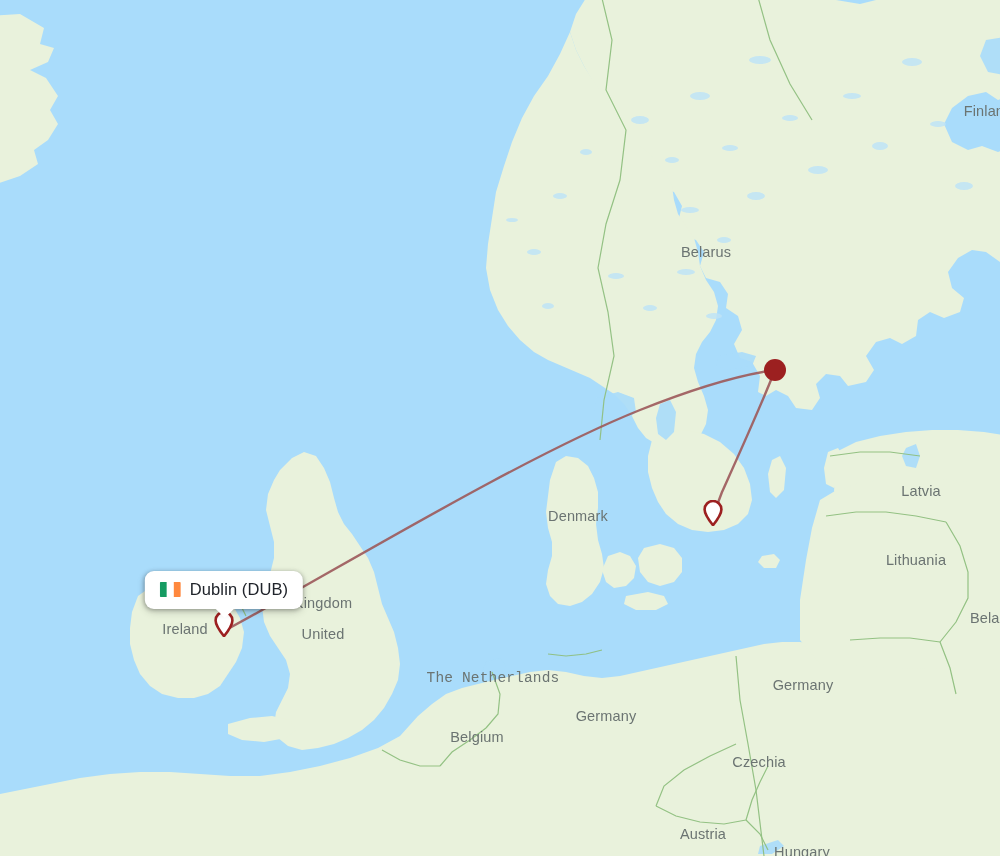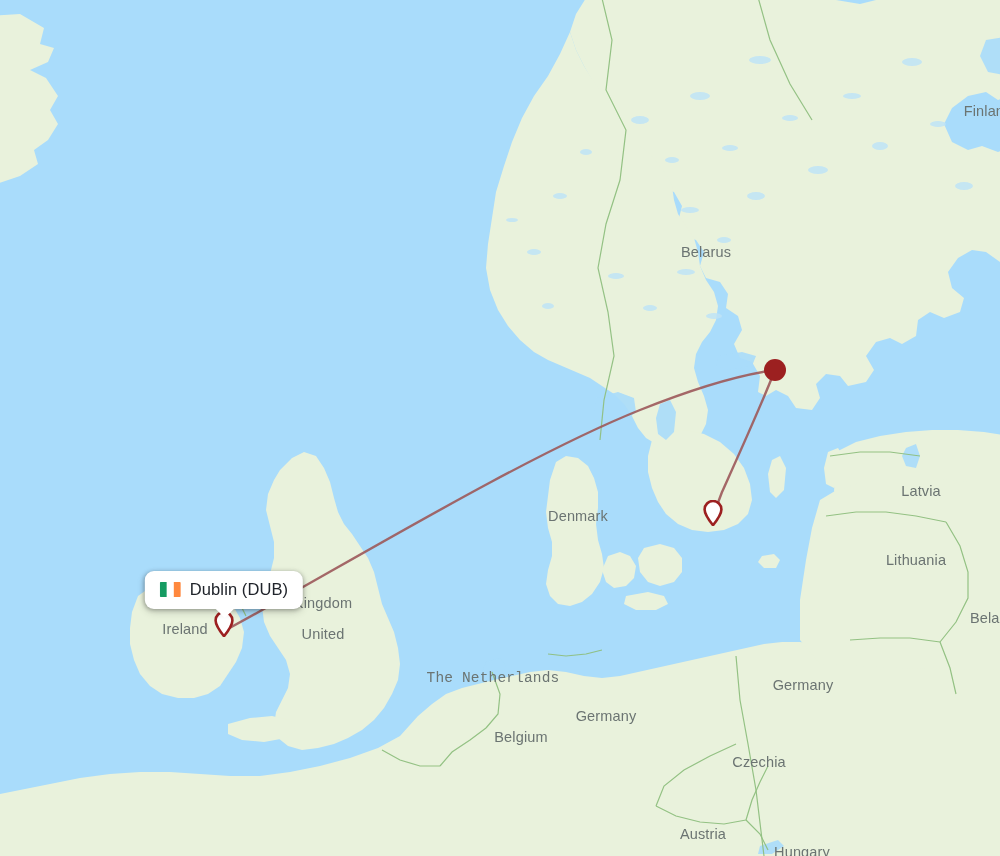--- a/index.html
+++ b/index.html
@@ -275,21 +275,21 @@
       <div class="country-label" style="left: 921px; top: 491px;">Latvia</div>
       <div class="country-label" style="left: 578px; top: 516px;">Denmark</div>
       <div class="country-label" style="left: 916px; top: 560px;">Lithuania</div>
       <div class="country-label" style="left: 323px; top: 586px; margin-top: 48px;">United</div>
       <div class="country-label" style="left: 323px; top: 603px;">Kingdom</div>
       <div class="country-label" style="left: 995px; top: 618px;">Belarus</div>
       <div class="country-label" style="left: 185px; top: 629px;">Ireland</div>
       <div class="country-label" style="left: 493px; top: 678px; font-family: Liberation Mono, monospace;">The Netherlands</div>
       <div class="country-label" style="left: 803px; top: 685px;">Germany</div>
       <div class="country-label" style="left: 606px; top: 716px;">Germany</div>
-      <div class="country-label" style="left: 477px; top: 737px; margin-left: 44px;">Belgium</div>
+      <div class="country-label" style="left: 477px; top: 737px;">Belgium</div>
       <div class="country-label" style="left: 720px; top: 762px; margin-left: 39px;">Czechia</div>
       <div class="country-label" style="left: 703px; top: 834px;">Austria</div>
       <div class="country-label" style="left: 802px; top: 852px;">Hungary</div>
     </div>
 
   <div class="marker-pin" id="pin-dub" style="left: 224px; top: 637px;">
     <svg viewBox="0 0 20 26" width="20" height="26">
       <path d="M10 25.2 C10 25.2 18.4 14.6 18.4 9.4 A8.4 8.4 0 1 0 1.6 9.4 C1.6 14.6 10 25.2 10 25.2 Z" fill="#ffffff" stroke="#9c2020" stroke-width="2.6"></path>
       <circle cx="10" cy="9.4" r="3" fill="#ffffff"></circle>
     </svg>

